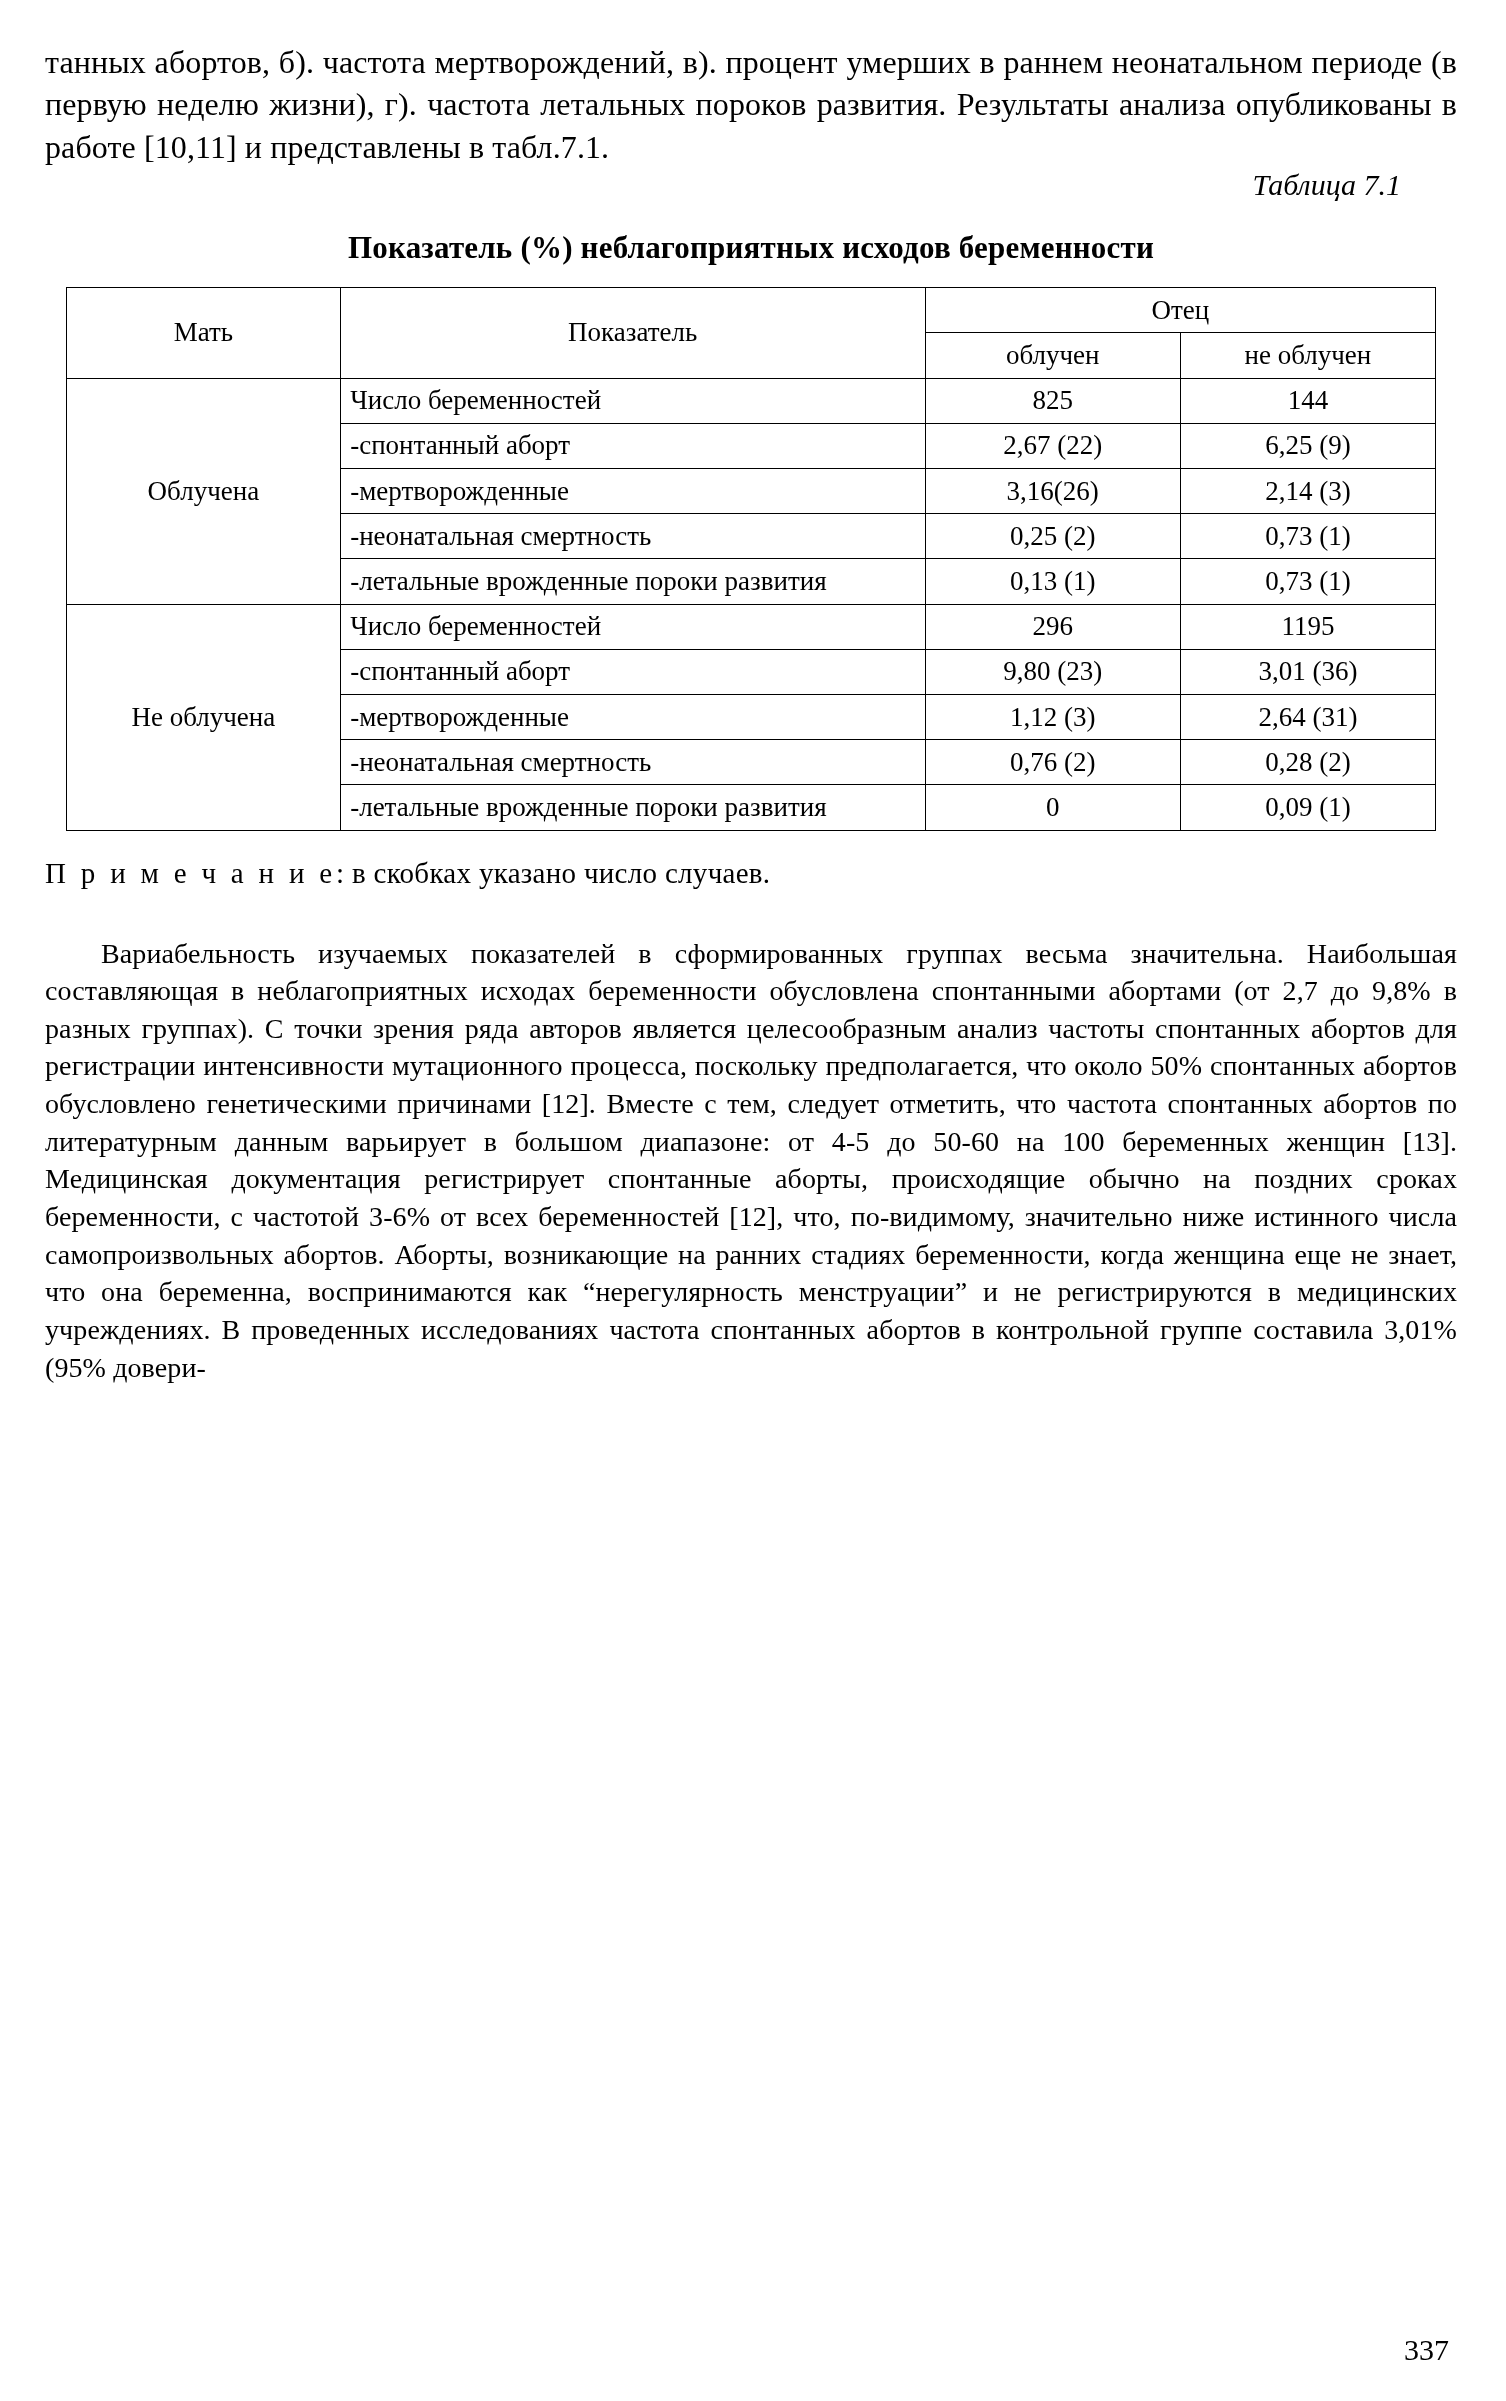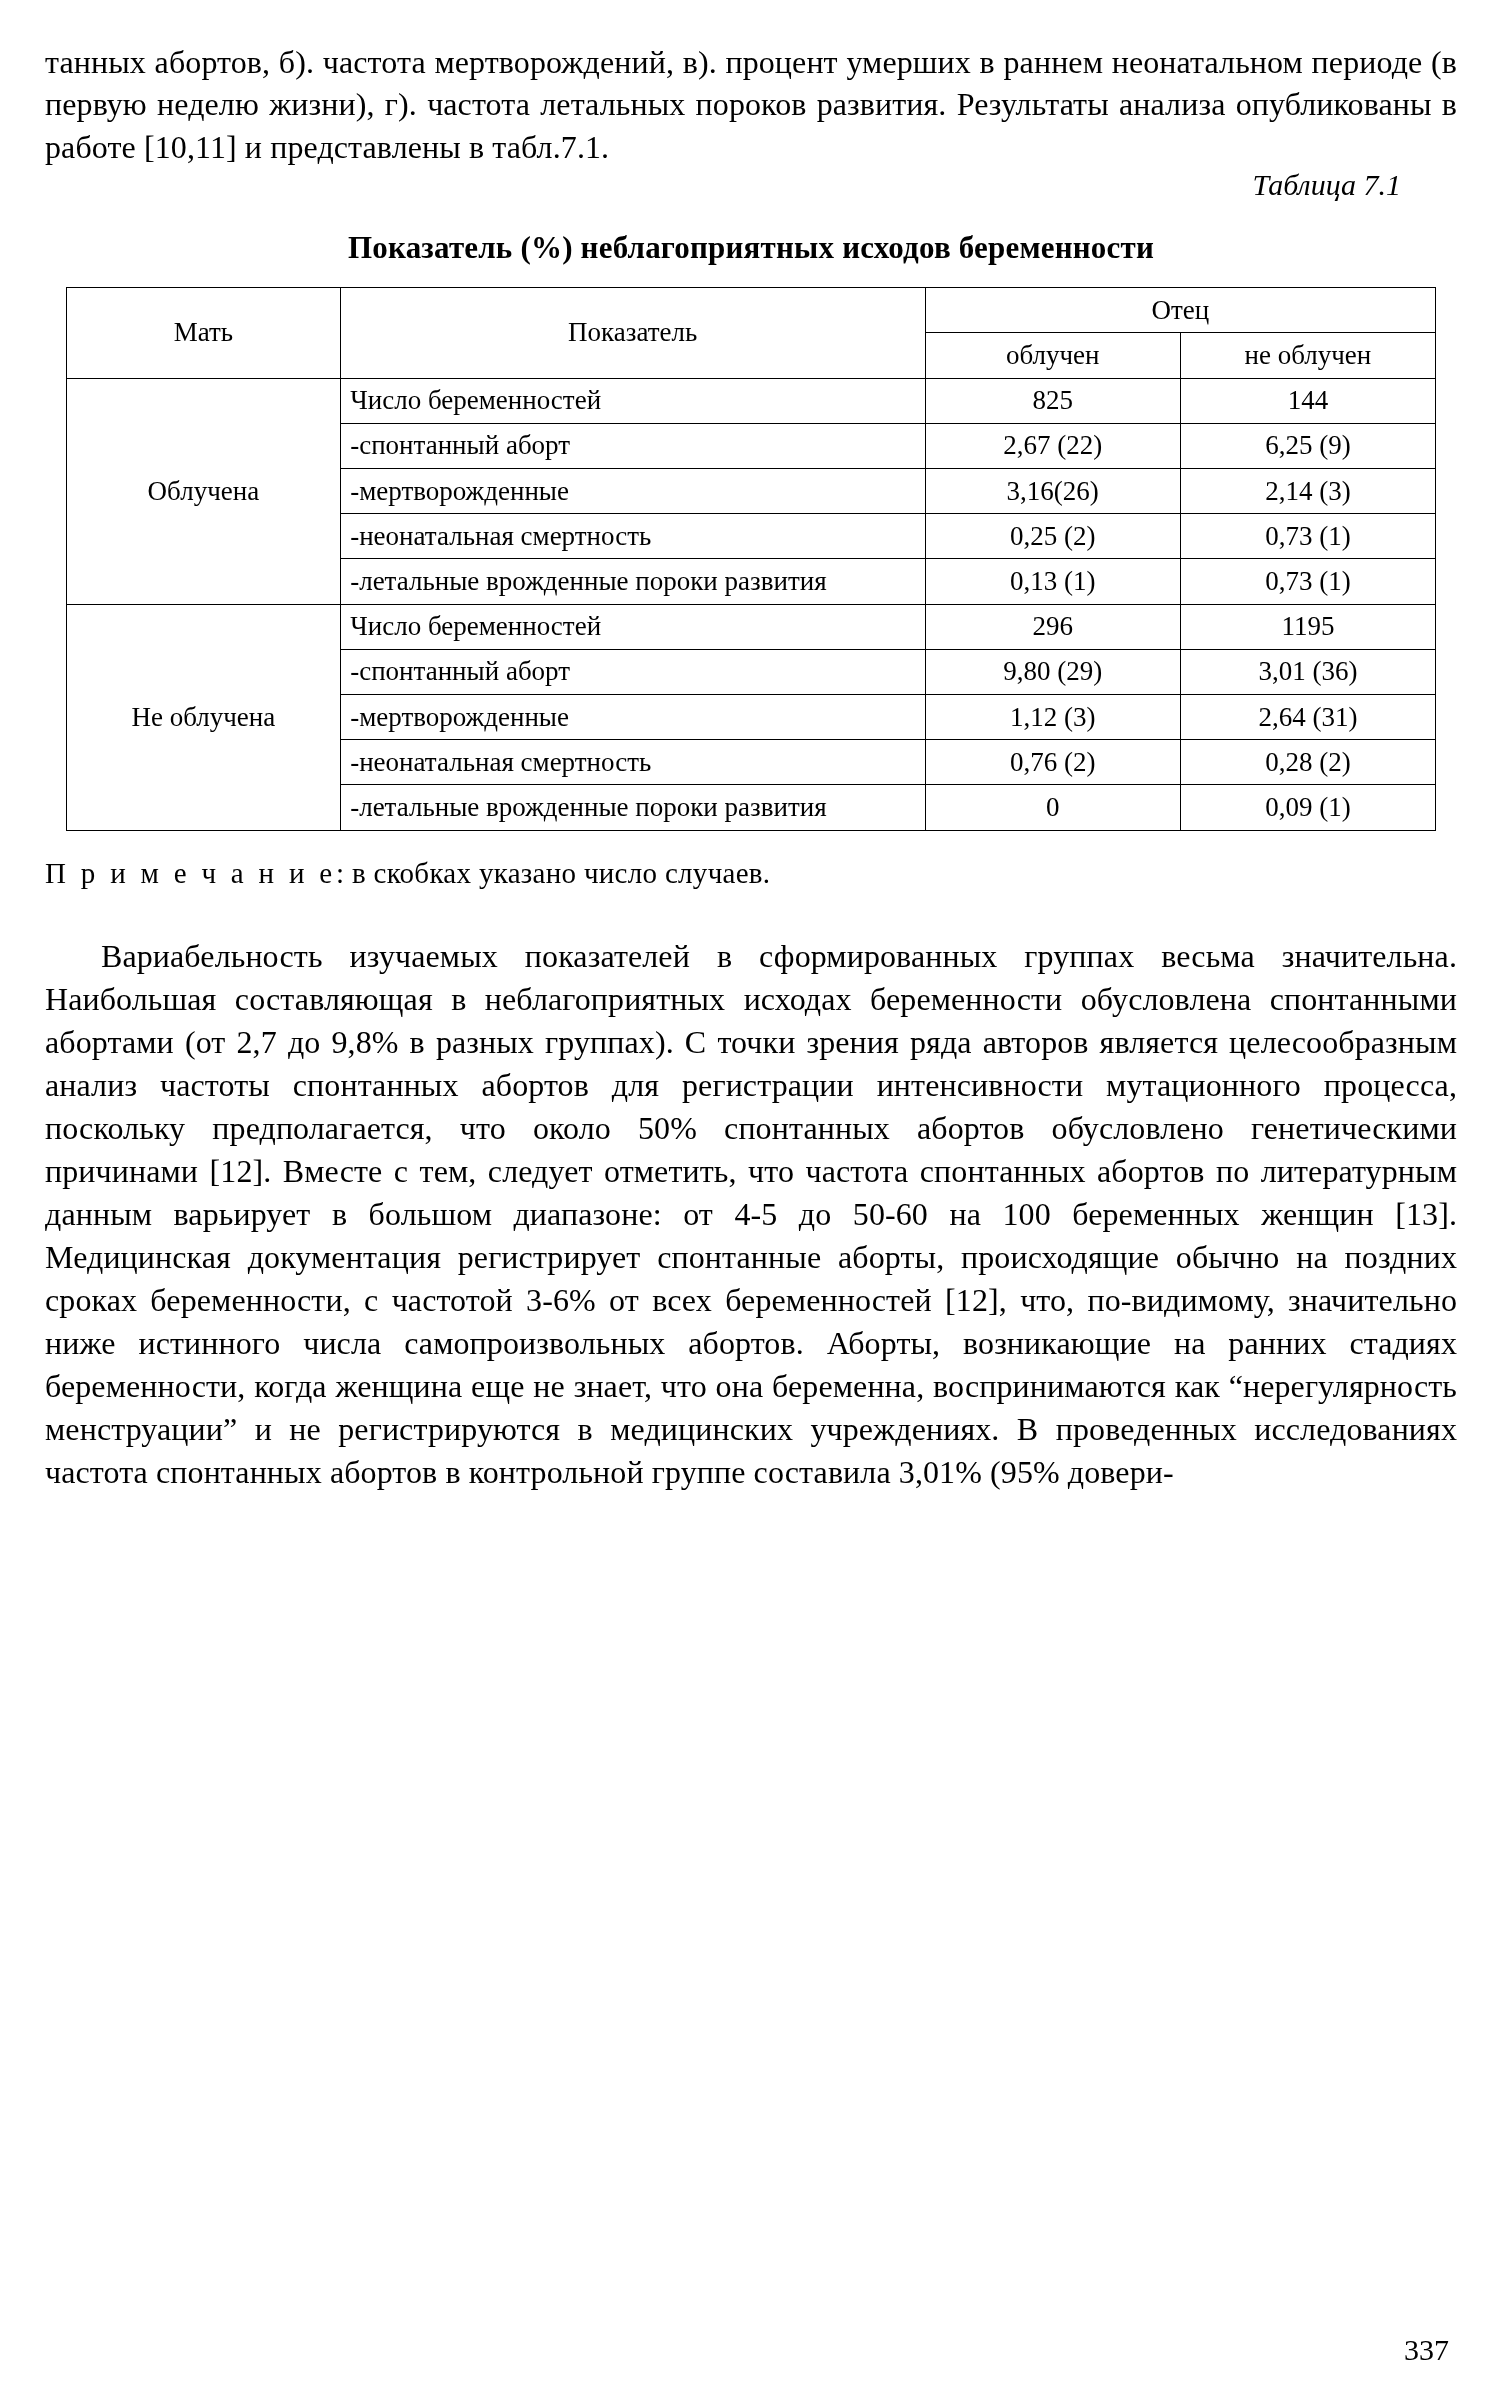--- a/index.html
+++ b/index.html
@@ -81,21 +81,21 @@
     margin-top: 26px;
     letter-spacing: 0.3px;
   }
   .note .spaced {
     letter-spacing: 3.8px;
   }
   .body-text {
     margin-top: 45px;
   }
   .body-text p.para {
-    font-size: 32px;
+    font-size: 28px;
     line-height: 1.345;
   }
   .page-number {
     position: absolute;
     right: 58px;
     bottom: 34px;
     font-size: 30px;
   }
   .two-line-cell { line-height: 1.15; }
 </style>
@@ -155,21 +155,21 @@
         </tr>
 
         <tr>
           <td class="c-mother row-label" rowspan="5">Не облучена</td>
           <td class="c-indic">Число беременностей</td>
           <td class="c-val">296</td>
           <td class="c-val">1195</td>
         </tr>
         <tr>
           <td class="c-indic">-спонтанный аборт</td>
-          <td class="c-val">9,80 (29)</td>
+          <td class="c-val">9,80 (23)</td>
           <td class="c-val">3,01 (36)</td>
         </tr>
         <tr>
           <td class="c-indic">-мертворожденные</td>
           <td class="c-val">1,12 (3)</td>
           <td class="c-val">2,64 (31)</td>
         </tr>
         <tr>
           <td class="c-indic">-неонатальная смертность</td>
           <td class="c-val">0,76 (2)</td>

